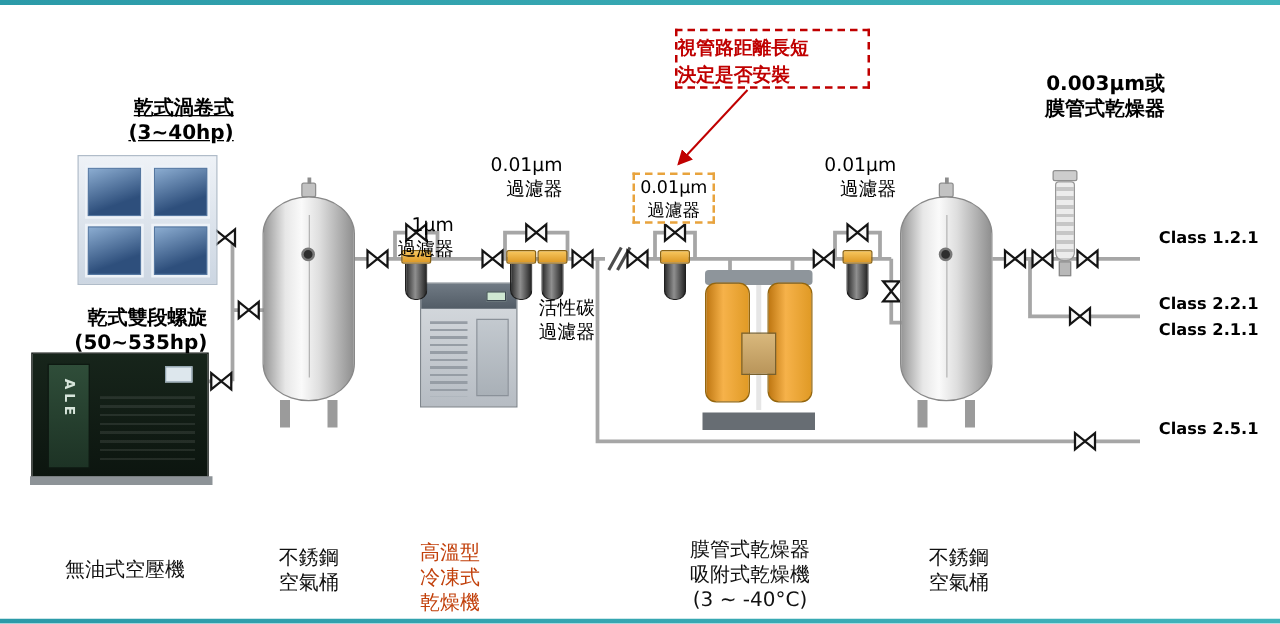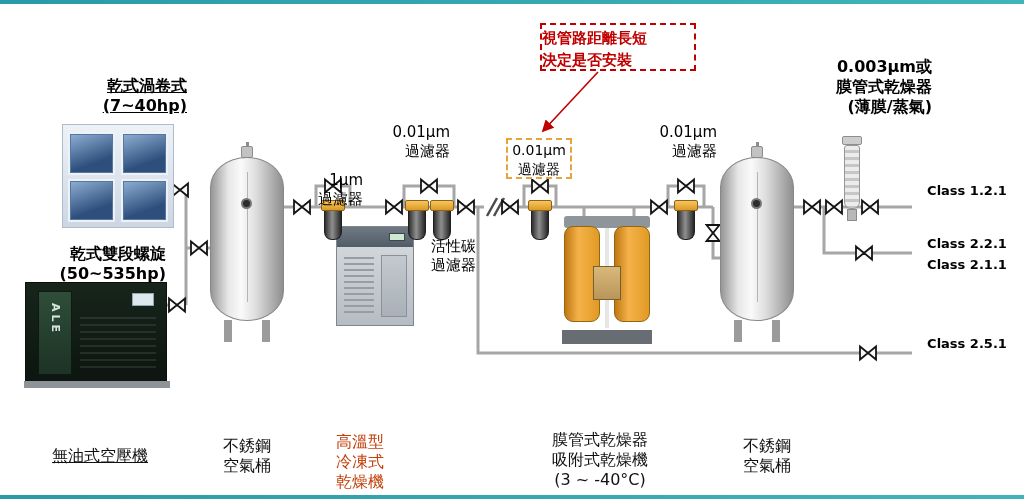--- a/index.html
+++ b/index.html
@@ -221,27 +221,27 @@
     <div>決定是否安裝</div>
   </div>
 
   <div class="optbox">
     <div>0.01μm</div>
     <div>過濾器</div>
   </div>
 
   <div class="lbl title" style="left:47px; top:76px; width:140px;text-decoration:underline;">
     <div>乾式渦卷式</div>
-    <div>(7~40hp)</div>
+    <div>(3~40hp)</div>
   </div>
   <div class="lbl title" style="left:26px; top:244px; width:140px;">
     <div>乾式雙段螺旋</div>
     <div>(50~535hp)</div>
   </div>
-  <div class="caption" style="left:20px; top:446px; width:160px;text-decoration:underline;">
+  <div class="caption" style="left:20px; top:446px; width:160px;">
     <div>無油式空壓機</div>
   </div>
 
   <div class="lbl" style="left:303px; top:123px; width:60px;margin-top:48px;">
     <div>1μm</div>
     <div>過濾器</div>
   </div>
   <div class="lbl" style="left:388px; top:123px; width:62px;">
     <div>0.01μm</div>
     <div>過濾器</div>
@@ -250,21 +250,20 @@
     <div>活性碳</div>
     <div>過濾器</div>
   </div>
   <div class="lbl" style="left:655px; top:123px; width:62px;">
     <div>0.01μm</div>
     <div>過濾器</div>
   </div>
   <div class="lbl title" style="left:798px; top:57px; width:134px;">
     <div>0.003μm或</div>
     <div>膜管式乾燥器</div>
-    <div>(薄膜/蒸氣)</div>
   </div>
 
   <div class="caption" style="left:202px; top:436px; width:90px;">
     <div>不銹鋼</div>
     <div>空氣桶</div>
   </div>
   <div class="caption red" style="left:327px; top:432px; width:66px;">
     <div>高溫型</div>
     <div>冷凍式</div>
     <div>乾燥機</div>

